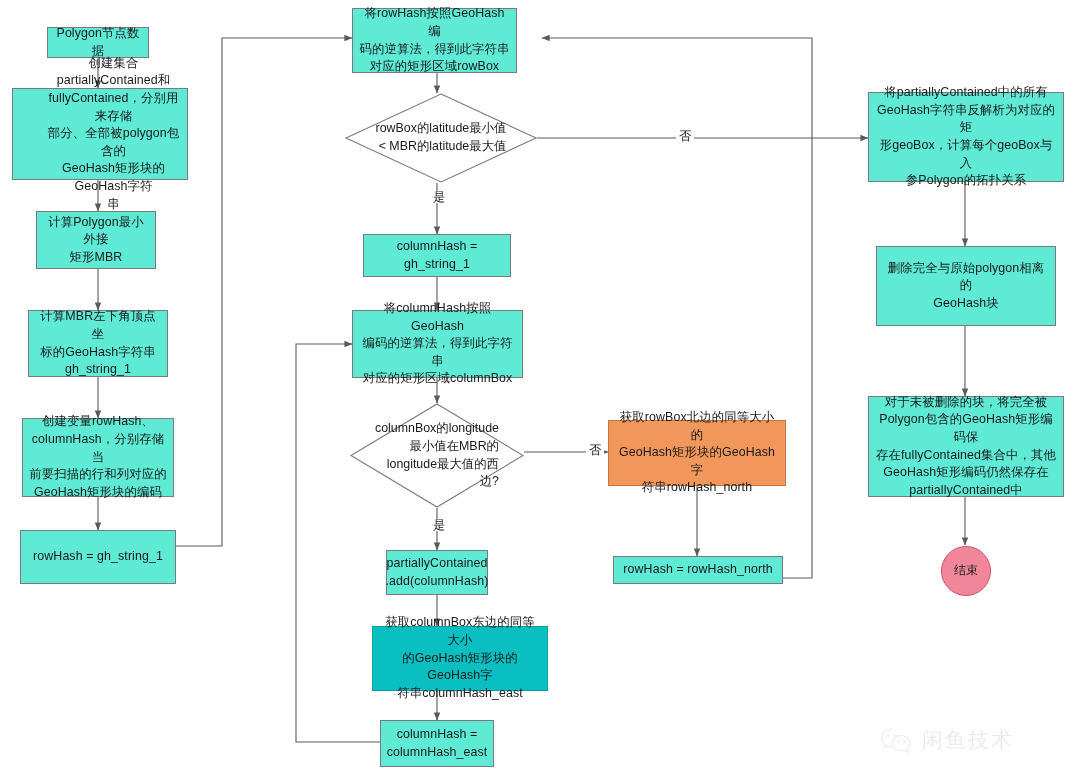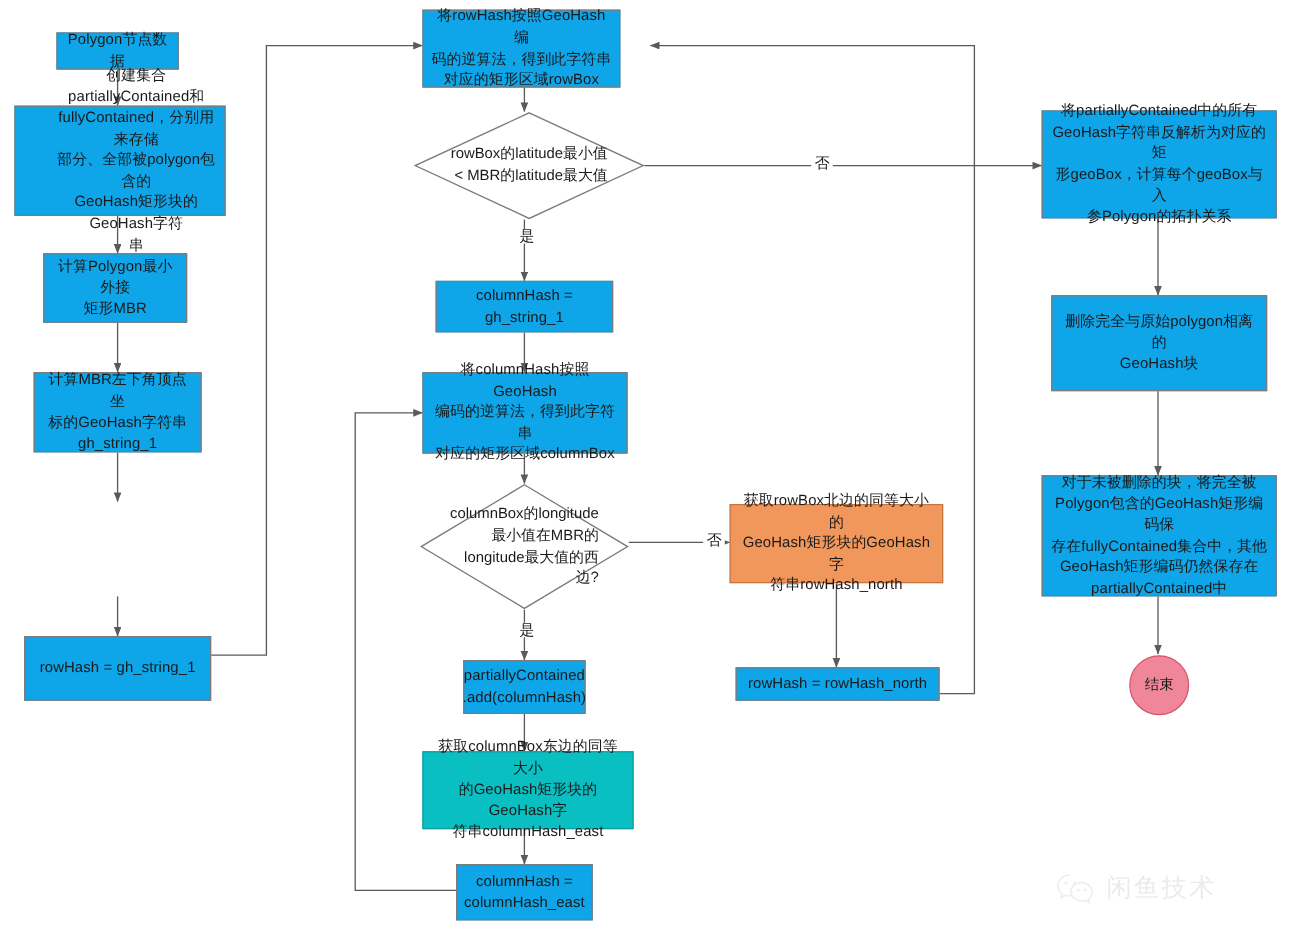--- a/index.html
+++ b/index.html
@@ -25,26 +25,26 @@
     align-items:center;
     justify-content:center;
     text-align:center;
     color:#1a1a1a;
     line-height:1.42;
     letter-spacing:0.1px;
     white-space:pre-line;
   }
   .proc{
     border:1px solid #7b7b7b;
-    background:#0ea5e9;
+    background:#5eead4;
     font-size:12.4px;
     padding:2px 6px;
   }
   .proc.accent-orange{background:#F2975B;border-color:#C6763F;}
-  .proc.accent-teal{background:#09BFC2;border-color:#0C9EA1;}
+  .proc.accent-teal{background:#09BFC2;border-color:#0C9EA1;margin-left:20px;}
   .terminal{
     border:1px solid #D4536B;
     background:#F0869A;
     border-radius:50%;
     font-size:12px;
   }
   .diamond-wrap{position:absolute;}
   .diamond-wrap svg{position:absolute;left:0;top:0;overflow:visible;}
   .diamond-label{
     position:absolute;left:0;top:0;width:100%;height:100%;
@@ -129,20 +129,24 @@
 GeoHash矩形块的GeoHash字符
 串</div>
 
   <div class="node proc" style="left:36px;top:211px;width:120px;height:58px;">计算Polygon最小外接
 矩形MBR</div>
 
   <div class="node proc" style="left:28px;top:310px;width:140px;height:67px;">计算MBR左下角顶点坐
 标的GeoHash字符串
 gh_string_1</div>
 
+  <div class="node proc" style="left:22px;top:418px;width:152px;height:79px;">创建变量rowHash、
+columnHash，分别存储当
+前要扫描的行和列对应的
+GeoHash矩形块的编码</div>
 
   <div class="node proc" style="left:20px;top:530px;width:156px;height:54px;">rowHash = gh_string_1</div>
 
   <div class="node proc" style="left:352px;top:8px;width:165px;height:65px;">将rowHash按照GeoHash编
 码的逆算法，得到此字符串
 对应的矩形区域rowBox</div>
 
   <div class="diamond-wrap" style="left:345px;top:93px;width:192px;height:90px;">
     <svg width="192" height="90" viewBox="0 0 192 90">
       <polygon points="96,1 191,45 96,89 1,45" fill="#ffffff" stroke="#7b7b7b" stroke-width="1.1"></polygon>

